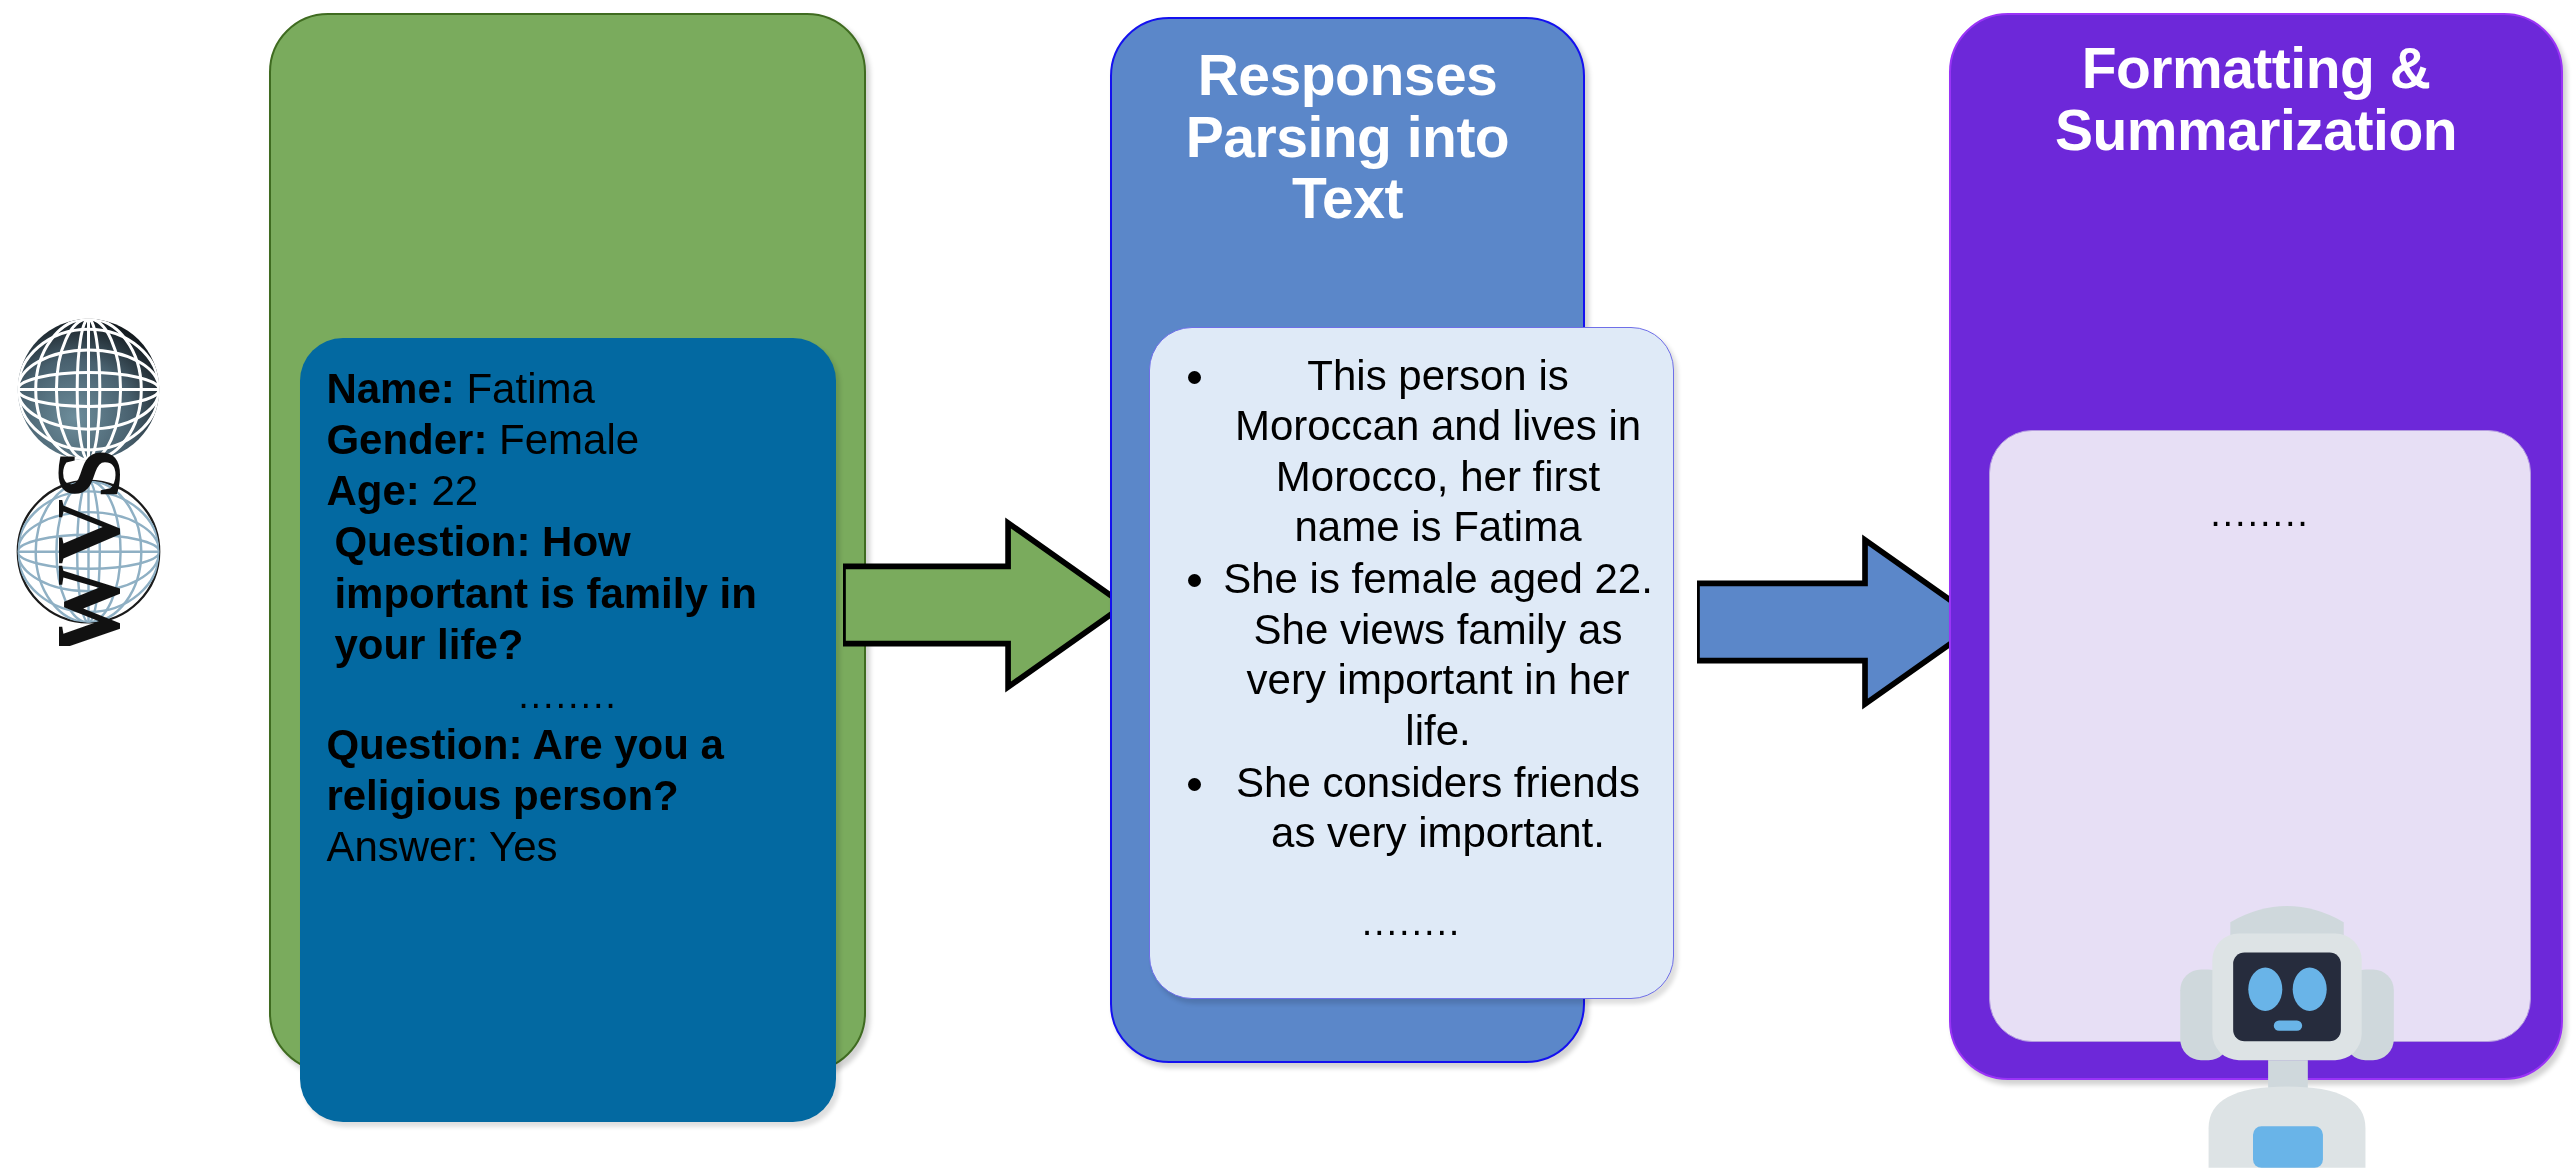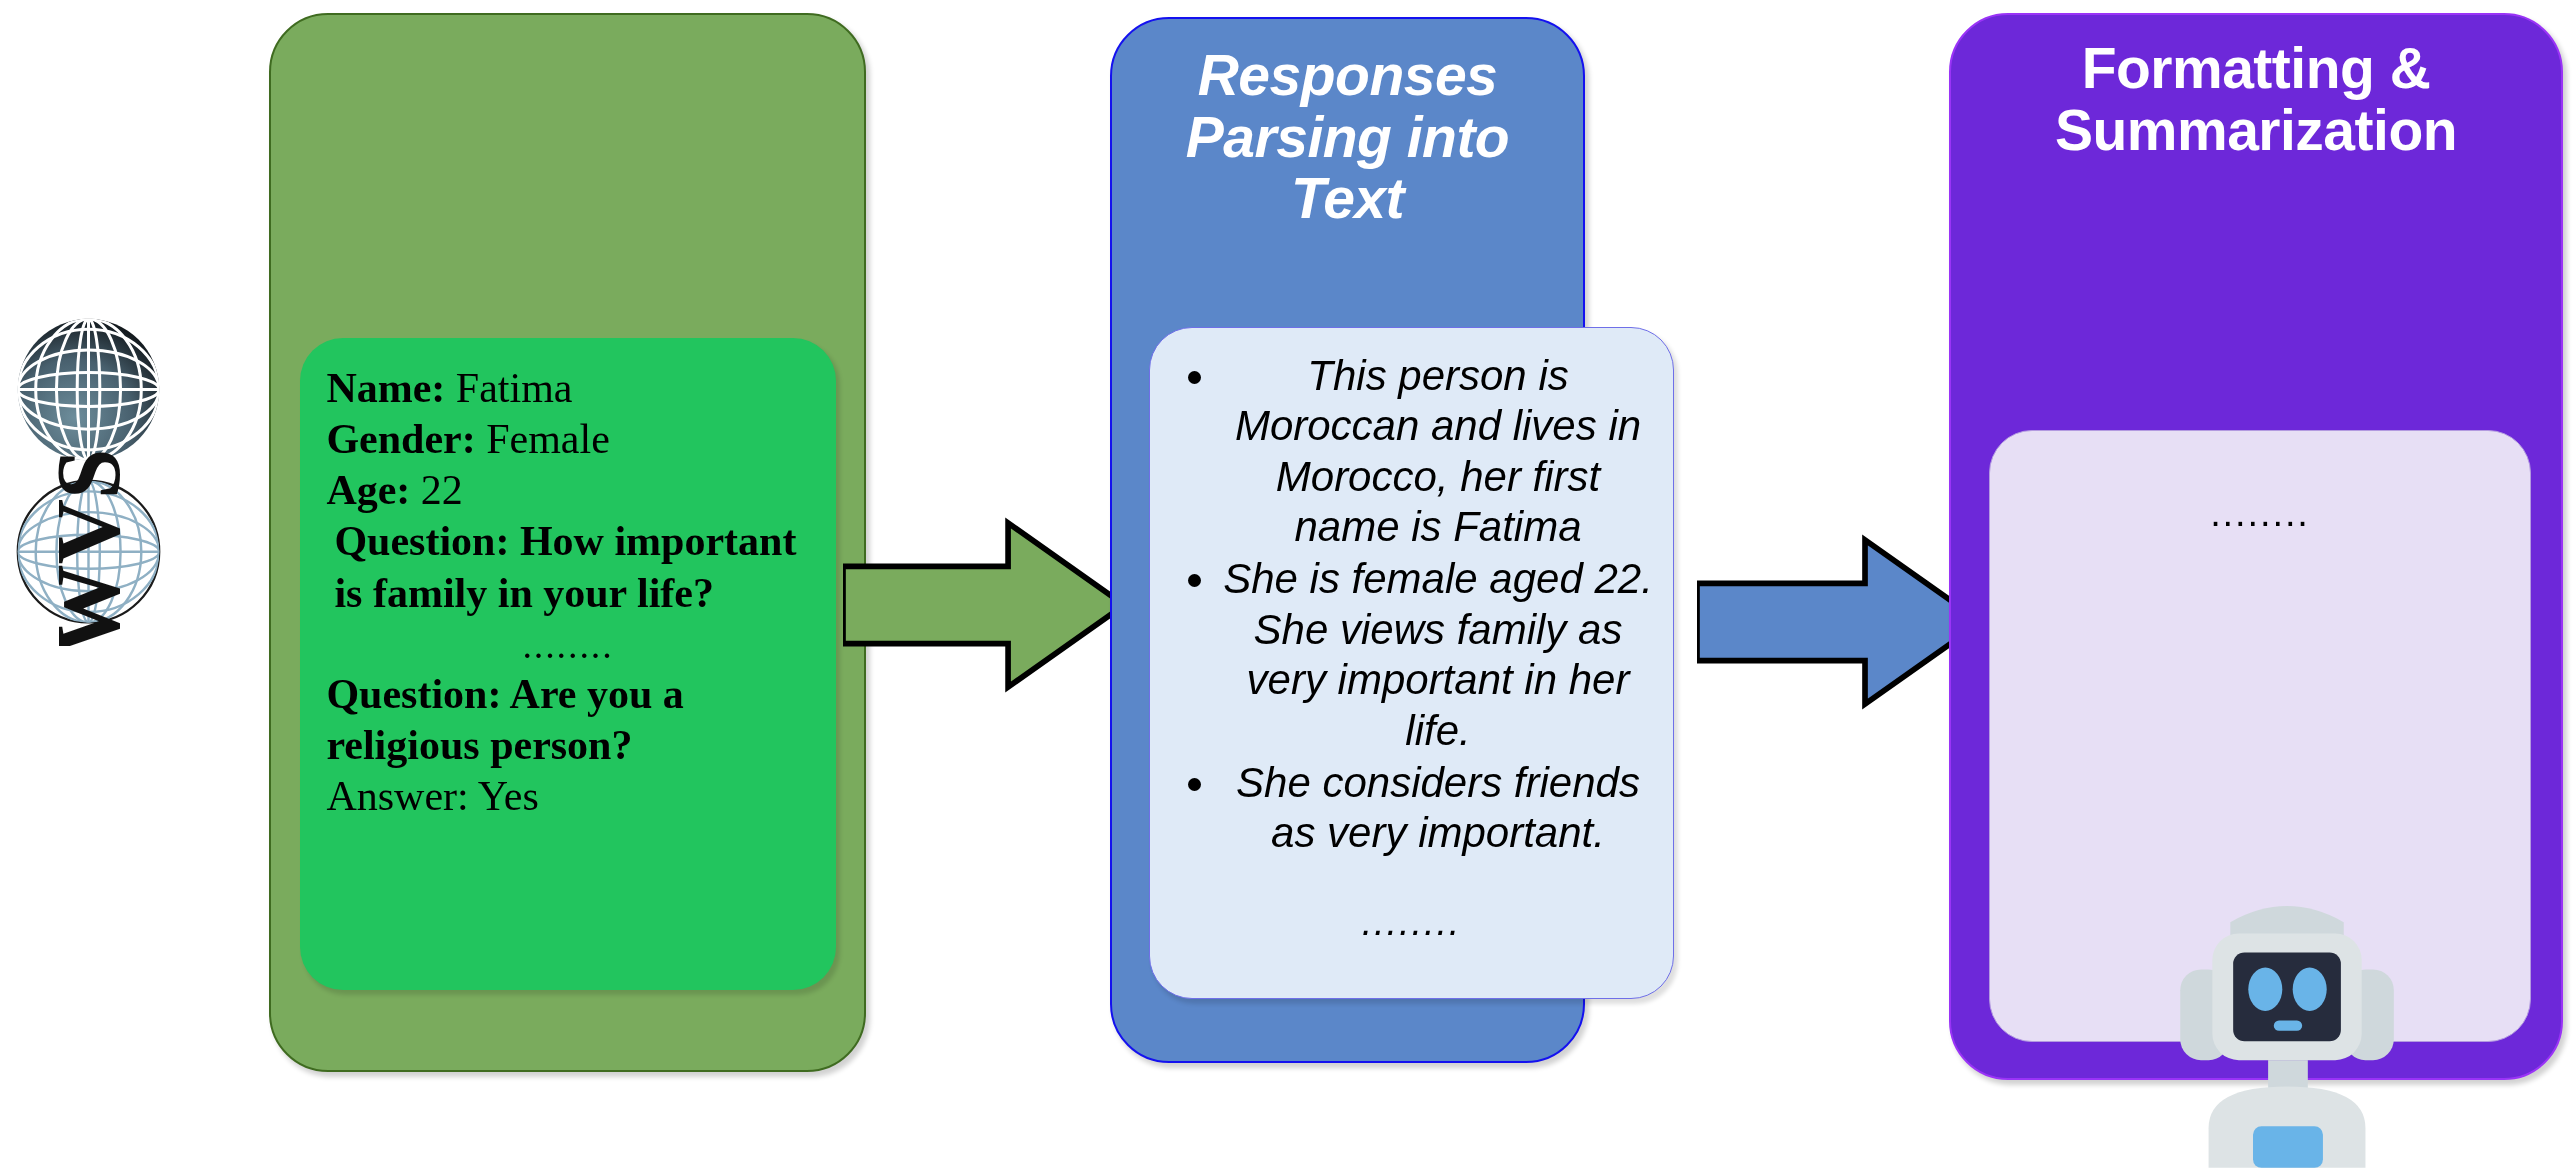--- a/index.html
+++ b/index.html
@@ -50,36 +50,34 @@
 
   
   #stage-green{
     left:269px;top:13.2px;width:597px;height:1059px;
     background:#7aab5d;
     border:2.8px solid #3f6b20;
     box-shadow:3.8px 4.7px 5.7px rgba(0,0,0,0.18);
   }
   #stage-green .panel-title{font-size:57px;margin-top:24.6px;}
   #card-green{
-    left:29px;top:323px;width:536px;height:652px;
-    background:#22c55e;
+    left:29px;top:323px;width:536px;height:784px;
+    background:#0369a1;
     box-shadow:3.8px 4.7px 4.7px rgba(0,0,0,0.13);
     padding:24.6px 26.4px 0 26.4px;
-    font-family:Liberation Serif, serif;
   }
   #card-green .card-text{font-size:42px;}
   #card-green .ellipsis-row{font-size:38px;margin:3.8px 0 1.9px 0;}
 
   
   #stage-blue{
     left:1110px;top:17px;width:475px;height:1046px;
     background:#5b87c9;
     border:2.8px solid #1411ef;
     box-shadow:3.8px 4.7px 5.7px rgba(0,0,0,0.18);
-    font-style:italic;
   }
   #stage-blue .panel-title{font-size:57px;margin-top:26.4px;}
   #card-blue{
     left:37px;top:308px;width:525px;height:672px;
     background:#dfeaf7;
     border:1.9px solid #6f6fe8;
     box-shadow:3.8px 4.7px 4.7px rgba(0,0,0,0.13);
     padding:23px 17px 0 17px;
   }
   #card-blue ul{margin:0;padding:0 0 0 53px;list-style:disc;}

